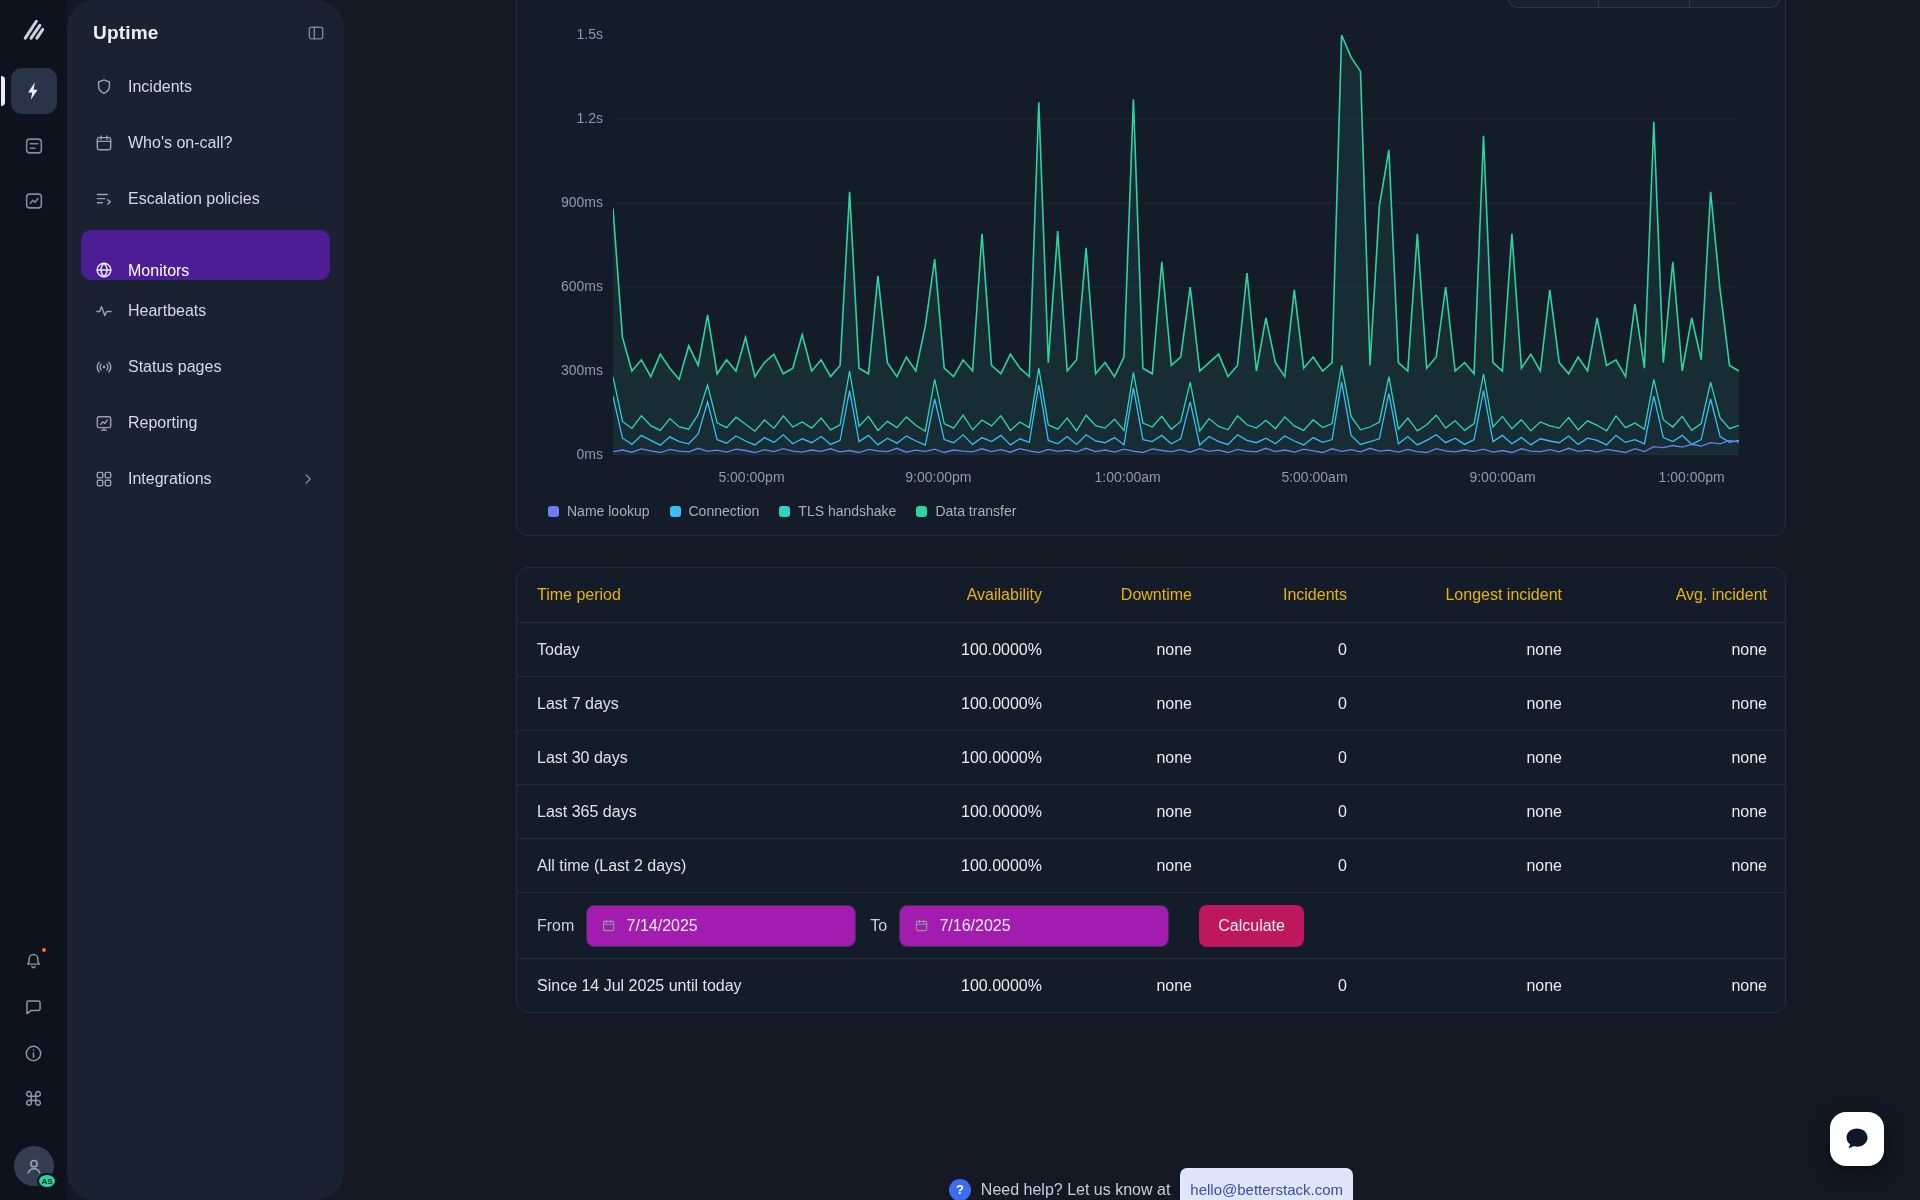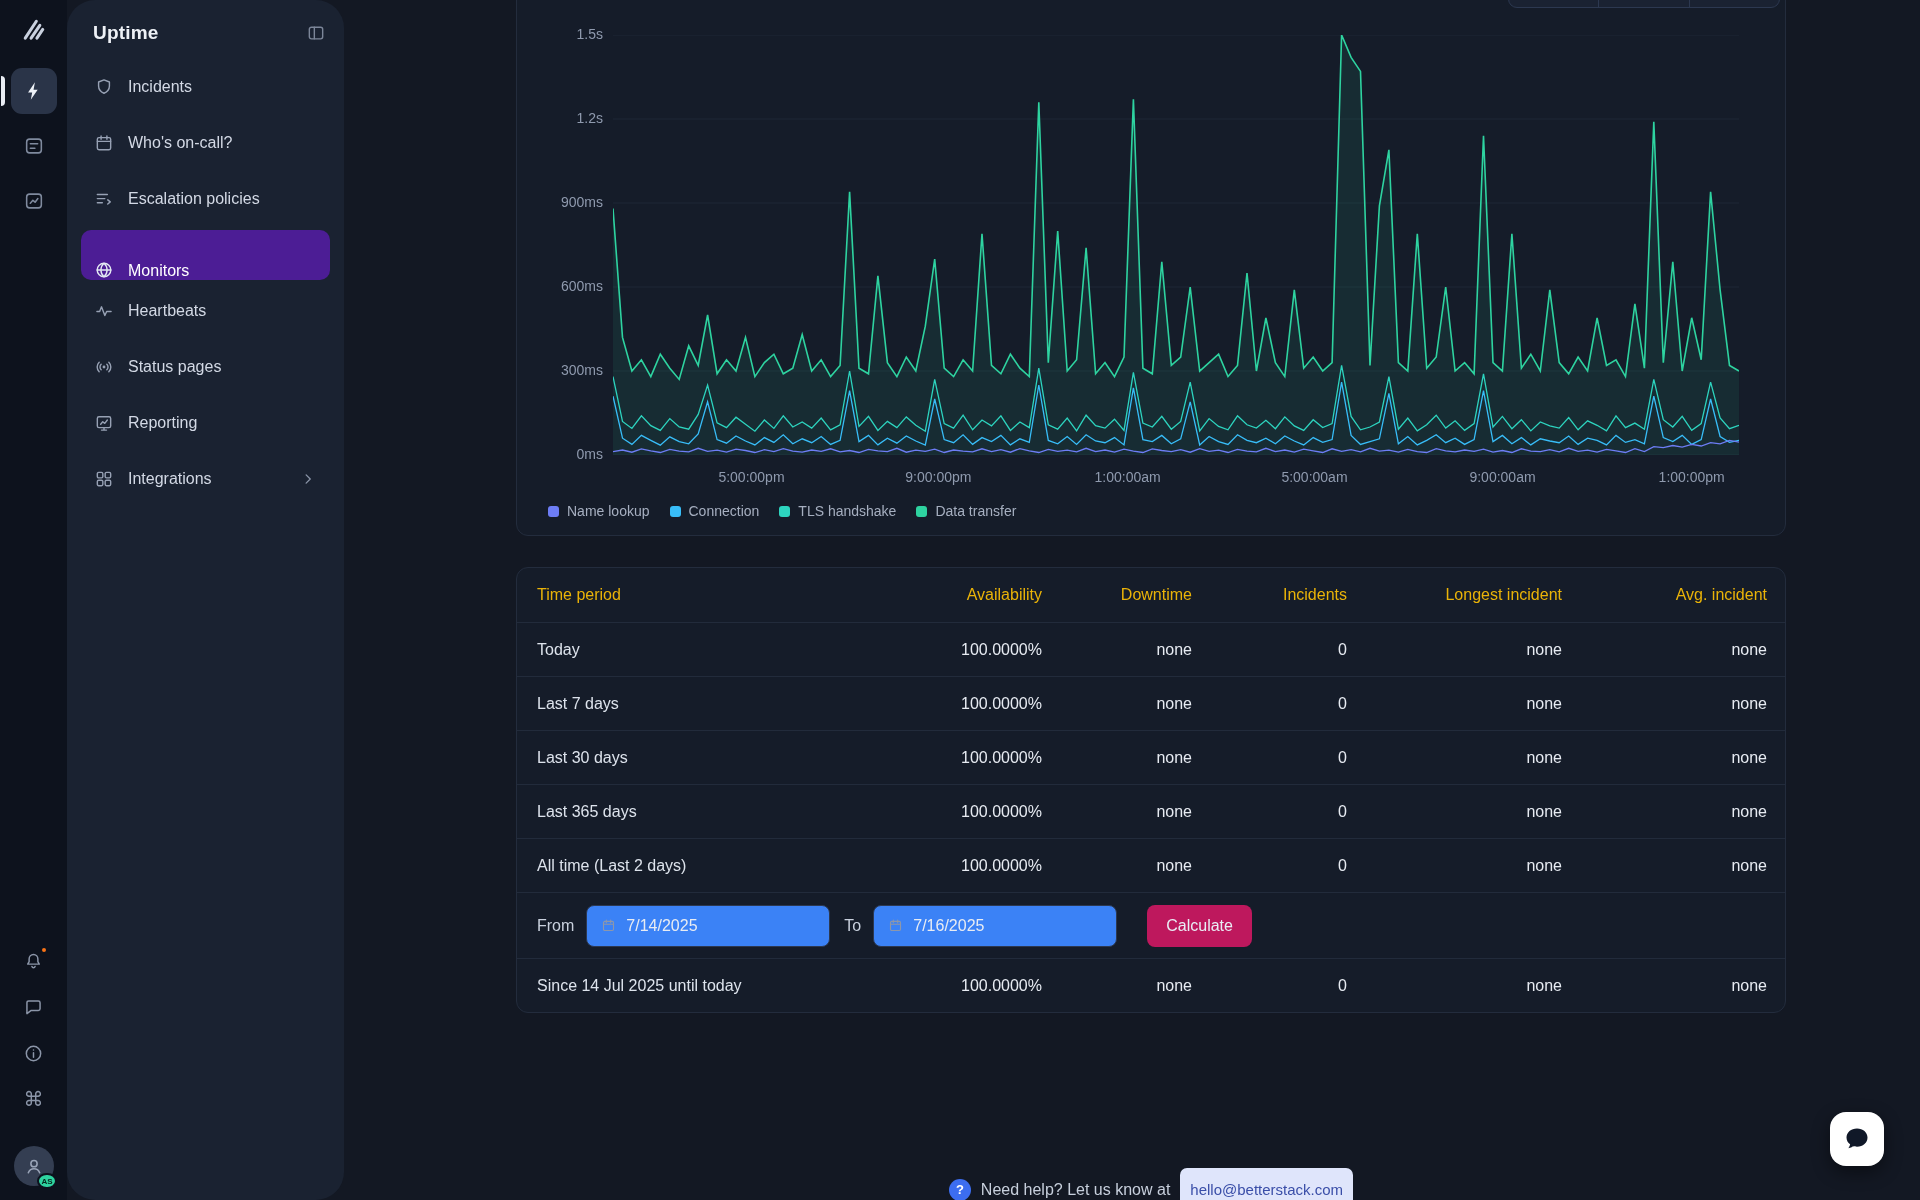--- a/index.html
+++ b/index.html
@@ -60,21 +60,21 @@
   
   .table-card { position:absolute; left:154px; top:567px; width:1270px; overflow:hidden; }
   .trow { display:grid; grid-template-columns:335px 170px 150px 155px 215px 205px;
     padding:0 20px; height:54px; align-items:center; font-size:16px; }
   .trow .num { text-align:right; }
   .trow .period { color:#dde3ec; }
   .thead { color:#eab308; }
   .tbody .trow, .date-row, .since-wrap .trow { border-top:1px solid #222b3b; }
   .date-row { display:flex; align-items:center; height:66px; padding:0 20px; }
   .muted-label { font-size:16px; color:#c9d1de; }
-  .date-input { display:flex; align-items:center; gap:10px; width:244px; height:42px; background:#3b82f6;
+  .date-input { display:flex; align-items:center; gap:10px; width:270px; height:42px; background:#a21caf;
     border:1px solid #2c3850; border-radius:8px; padding:0 14px; margin:0 14px 0 12px; cursor:pointer; color:#8d97ab; }
   .date-input input { background:transparent; border:none; outline:none; color:#e8ecf3; font-size:16px;
     width:100%; font-family:inherit; pointer-events:none; }
   .calc-btn { height:42px; padding:0 19px; margin-left:16px; background:#be185d; border:none; border-radius:8px;
     color:#e9edf5; font-size:16px; font-weight:500; font-family:inherit; cursor:pointer; }
   
   .help-footer { position:absolute; left:154px; top:1168px; width:1270px; display:flex; align-items:center;
     justify-content:center; gap:10px; font-size:16px; color:#c7cfdc; }
   .help-icon { width:22px; height:22px; border-radius:50%; background:#3c6df0; color:#fff; font-size:13px;
     font-weight:700; display:flex; align-items:center; justify-content:center; flex:0 0 auto; }

